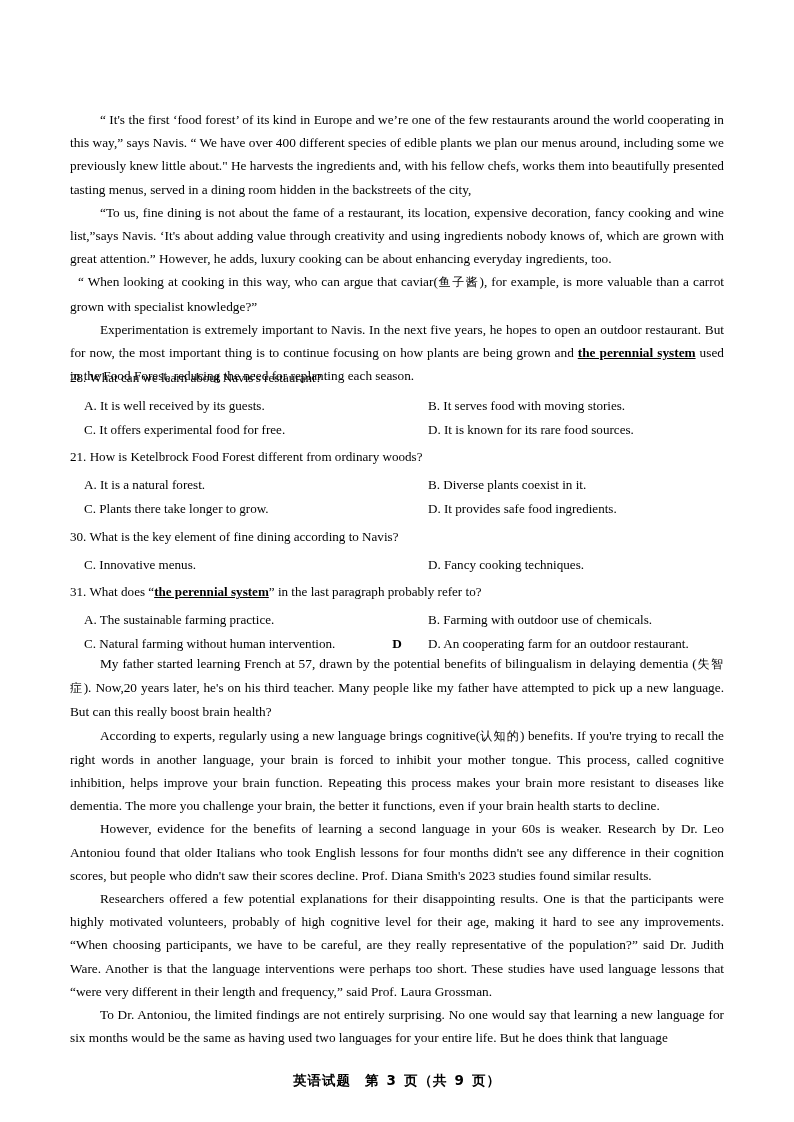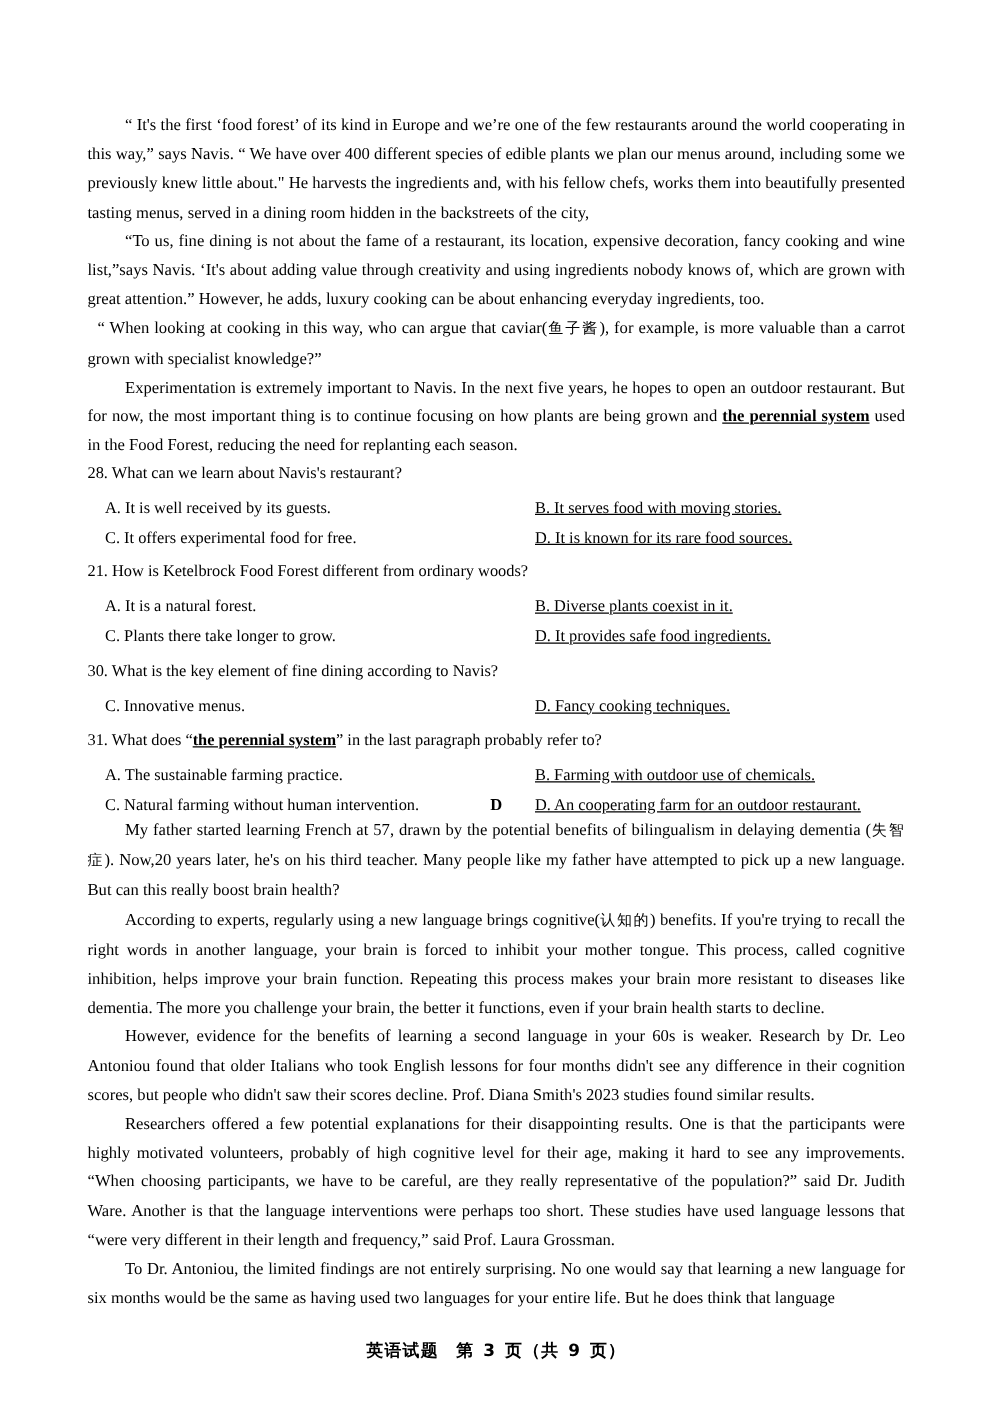--- a/index.html
+++ b/index.html
@@ -17,21 +17,21 @@
   }
   .page {
     position: absolute;
     left: 70px;
     top: 0;
     width: 654px;
     height: 1122px;
   }
   .body-text {
     position: absolute;
-    top: 88px;
+    top: 108px;
     left: 0;
     width: 654px;
   }
   p.para {
     margin: 0;
     font-size: 13.3px;
     line-height: 23.2px;
     text-align: justify;
     text-justify: inter-word;
     text-indent: 30px;
@@ -72,21 +72,20 @@
   }
   .opt-left {
     width: 354px;
     padding-left: 10px;
     box-sizing: border-box;
     white-space: nowrap;
   }
   .opt-right {
     flex: 1;
     white-space: nowrap;
-    text-decoration: underline;
   }
 
   
   .section-d-label {
     position: absolute;
     top: 634px;
     left: 0;
     width: 654px;
     text-align: center;
     font-size: 13.3px;

